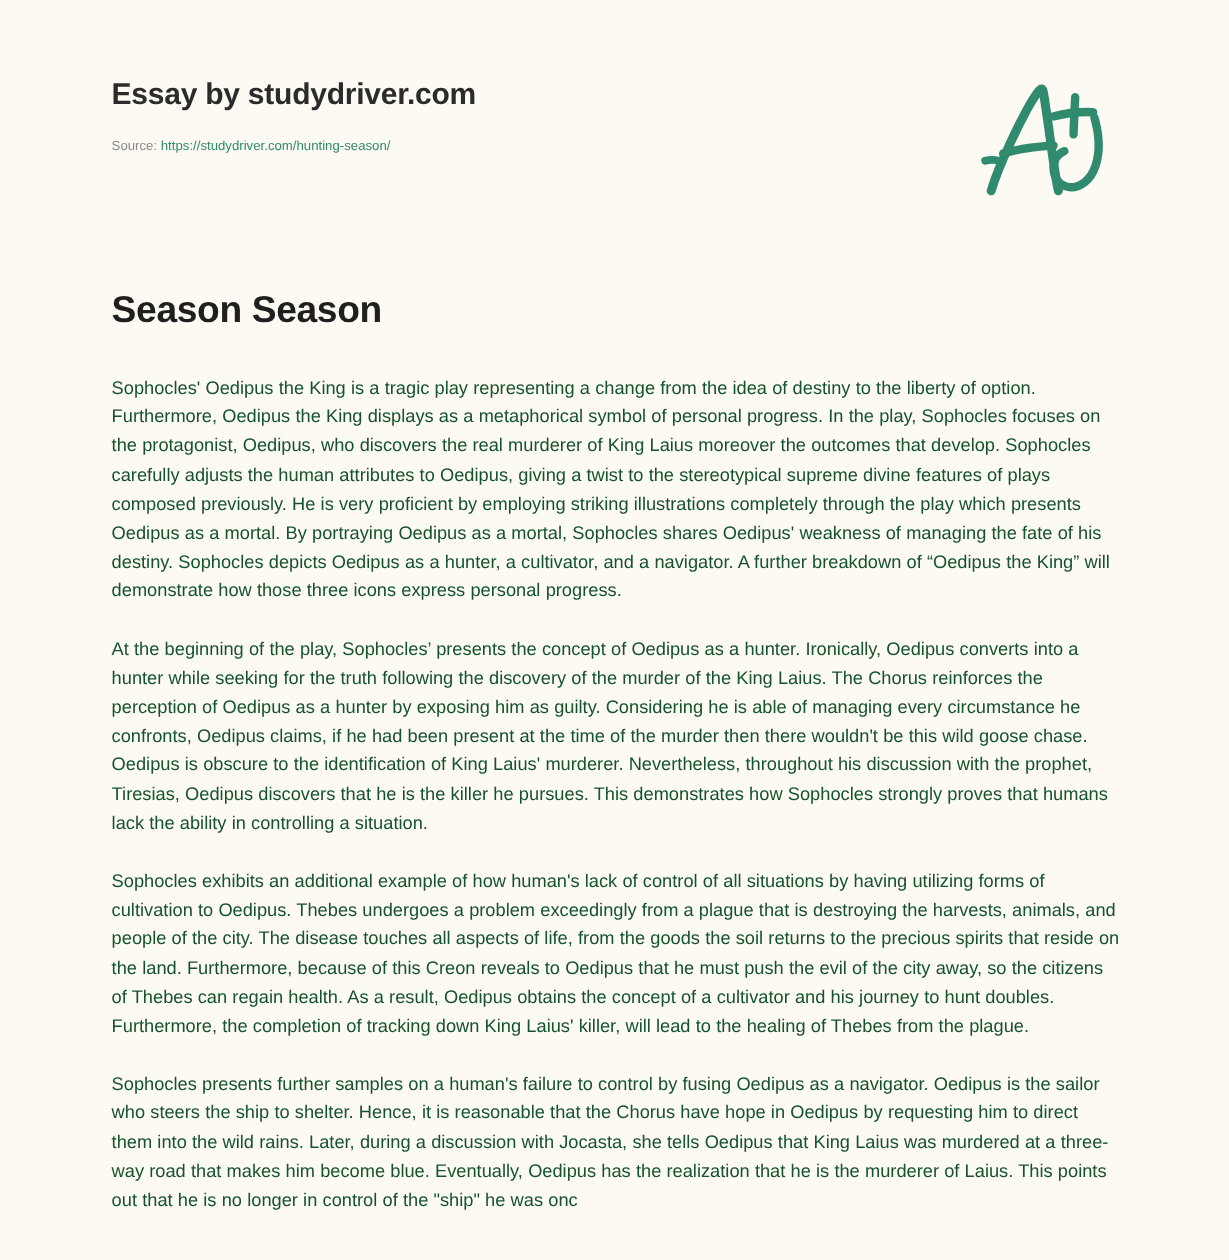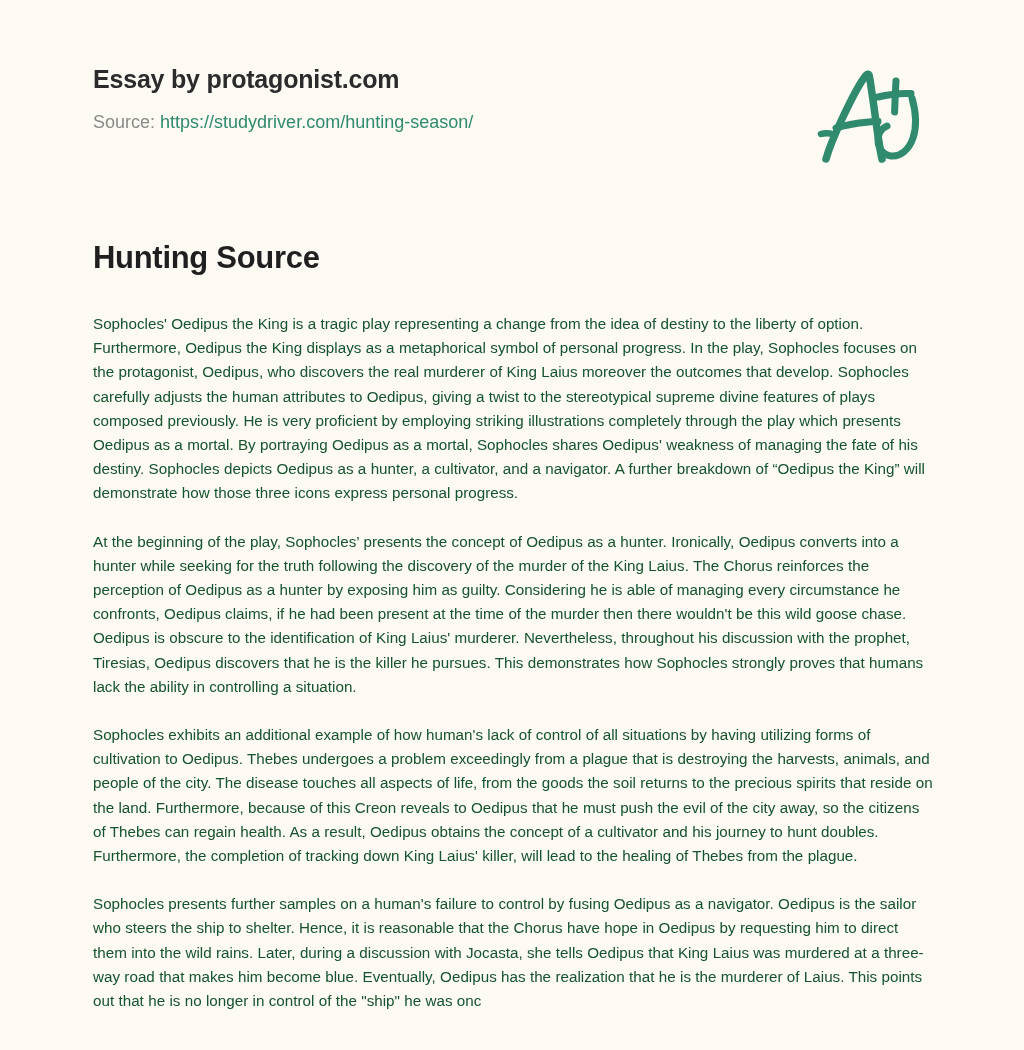--- a/index.html
+++ b/index.html
@@ -45,21 +45,21 @@
     font-weight: bold;
     color: #2B2B2B;
     letter-spacing: -0.2px;
     line-height: 34px;
     margin: 0;
     white-space: nowrap;
   }
 
   .source-line {
     margin: 16px 0 16px 0;
-    font-size: 18px;
+    font-size: 11px;
     line-height: 20px;
     color: #8A8A88;
     white-space: nowrap;
   }
 
   .source-label {
     color: #8A8A88;
   }
 
   .source-url {
@@ -117,21 +117,21 @@
   }
 </style>
 </head>
 <body>
 
 <div class="page">
 
   <div class="header">
 
     <div class="header-text">
-      <div class="byline">Essay by protagonist.com</div>
+      <div class="byline">Essay by studydriver.com</div>
       <div class="source-line">
         <span class="source-label">Source:</span>
         <a class="source-url" href="#">https://studydriver.com/hunting-season/</a>
       </div>
     </div>
 
     <div class="logo">
       <svg viewBox="0 0 118 106" xmlns="http://www.w3.org/2000/svg">
         <g fill="none" stroke="#2F8A6E" stroke-linecap="round" stroke-linejoin="round">
 
@@ -146,21 +146,21 @@
           <path d="M66 35 C76 32.5 89 31 99 31.5" stroke-width="7"></path>
 
           <path d="M100 36 C104 50 105 64 101 76 C97 88 88 95 79 94 C71 93 66 86 66 78 C66 71 70 66 75 64" stroke-width="7"></path>
         </g>
       </svg>
     </div>
 
   </div>
 
   <div class="article">
-    <h1 class="article-title">Hunting Source</h1>
+    <h1 class="article-title">Season Season</h1>
     <div class="article-body">
       <p>Sophocles' Oedipus the King is a tragic play representing a change from the idea of destiny to the liberty of option. Furthermore, Oedipus the King displays as a metaphorical symbol of personal progress. In the play, Sophocles focuses on the protagonist, Oedipus, who discovers the real murderer of King Laius moreover the outcomes that develop. Sophocles carefully adjusts the human attributes to Oedipus, giving a twist to the stereotypical supreme divine features of plays composed previously. He is very proficient by employing striking illustrations completely through the play which presents Oedipus as a mortal. By portraying Oedipus as a mortal, Sophocles shares Oedipus' weakness of managing the fate of his destiny. Sophocles depicts Oedipus as a hunter, a cultivator, and a navigator. A further breakdown of “Oedipus the King” will demonstrate how those three icons express personal progress.</p>
       <p>At the beginning of the play, Sophocles’ presents the concept of Oedipus as a hunter. Ironically, Oedipus converts into a hunter while seeking for the truth following the discovery of the murder of the King Laius. The Chorus reinforces the perception of Oedipus as a hunter by exposing him as guilty. Considering he is able of managing every circumstance he confronts, Oedipus claims, if he had been present at the time of the murder then there wouldn't be this wild goose chase. Oedipus is obscure to the identification of King Laius' murderer. Nevertheless, throughout his discussion with the prophet, Tiresias, Oedipus discovers that he is the killer he pursues. This demonstrates how Sophocles strongly proves that humans lack the ability in controlling a situation.</p>
       <p>Sophocles exhibits an additional example of how human's lack of control of all situations by having utilizing forms of cultivation to Oedipus. Thebes undergoes a problem exceedingly from a plague that is destroying the harvests, animals, and people of the city. The disease touches all aspects of life, from the goods the soil returns to the precious spirits that reside on the land. Furthermore, because of this Creon reveals to Oedipus that he must push the evil of the city away, so the citizens of Thebes can regain health. As a result, Oedipus obtains the concept of a cultivator and his journey to hunt doubles. Furthermore, the completion of tracking down King Laius' killer, will lead to the healing of Thebes from the plague.</p>
       <p>Sophocles presents further samples on a human's failure to control by fusing Oedipus as a navigator. Oedipus is the sailor who steers the ship to shelter. Hence, it is reasonable that the Chorus have hope in Oedipus by requesting him to direct them into the wild rains. Later, during a discussion with Jocasta, she tells Oedipus that King Laius was murdered at a three-way road that makes him become blue. Eventually, Oedipus has the realization that he is the murderer of Laius. This points out that he is no longer in control of the "ship" he was onc</p>
     </div>
   </div>
 
 </div>
 

